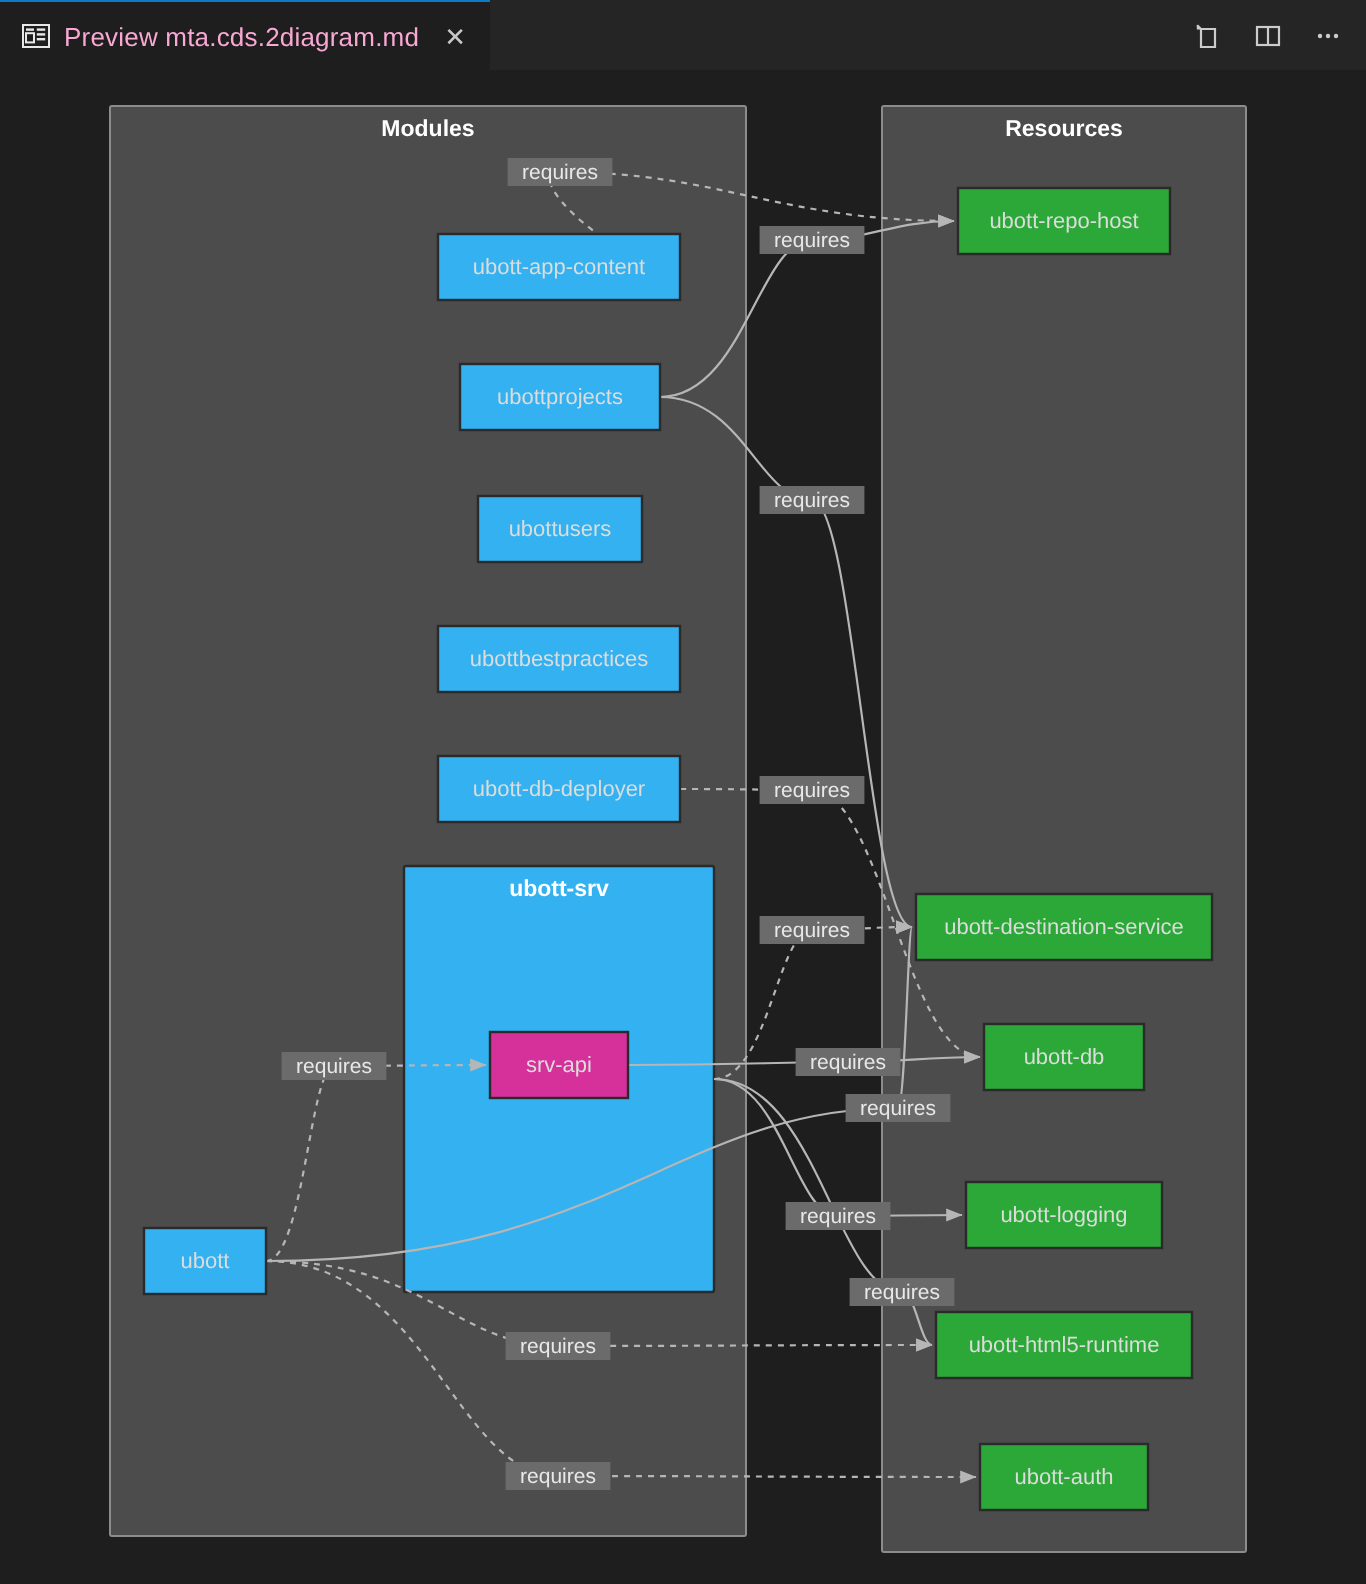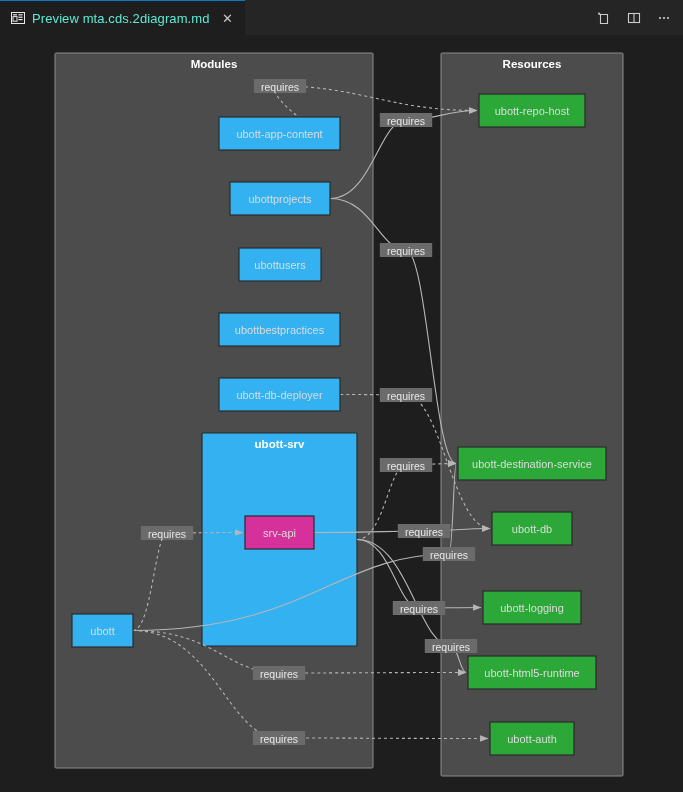--- a/index.html
+++ b/index.html
@@ -22,21 +22,21 @@
     position: absolute; left: 0; top: 0; height: 35px;
     display: flex; align-items: center;
     padding: 0 8px 0 10px;
     background: #1e1e1e;
     border-top: 1px solid #0d7ac8;
     color: #ffffff;
   }
   #tab .tab-icon { width: 16px; height: 16px; margin-right: 6px; flex: 0 0 auto; }
   #tab .tab-title {
     font-size: 13px; letter-spacing: .1px; white-space: nowrap;
-    color: #5eead4;
+    color: #f9a8d4;
   }
   #tab .tab-close {
     margin-left: 9px; width: 18px; height: 18px;
     display: flex; align-items: center; justify-content: center;
     color: #c8c8c8; font-size: 13px; line-height: 1; cursor: pointer;
     border-radius: 3px;
   }
   #tabActions {
     position: absolute; right: 6px; top: 0; height: 35px;
     display: flex; align-items: center; gap: 4px;

